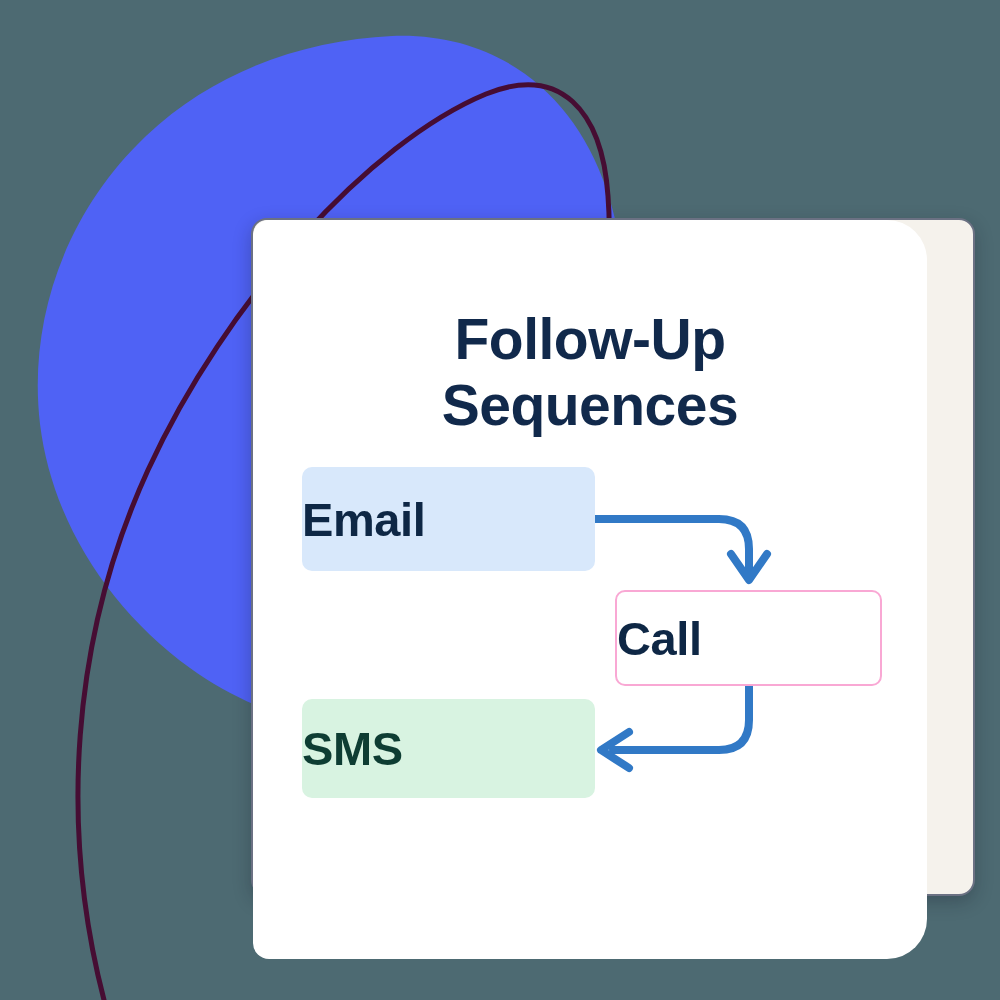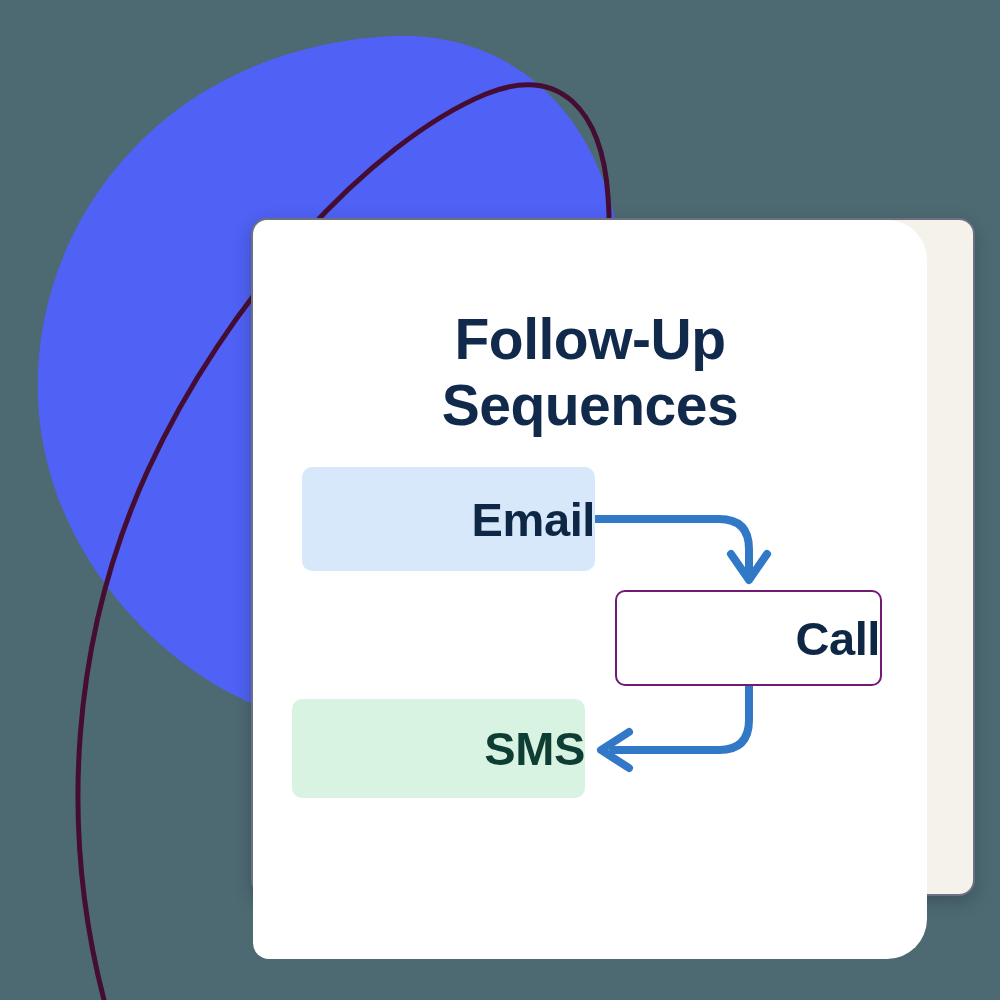--- a/index.html
+++ b/index.html
@@ -67,21 +67,21 @@
     color: #11294b;
     white-space: pre-line;
   }
 
   
   .flow-box {
     position: absolute;
     box-sizing: border-box;
     display: flex;
     align-items: center;
-    justify-content: flex-end;
+    justify-content: flex-start;
     font-size: 47px;
     font-weight: bold;
     letter-spacing: -0.4px;
   }
 
   #node-email {
     left: 49px;
     top: 247px;
     width: 293px;
     height: 104px;
@@ -90,26 +90,26 @@
     border-radius: 10px;
   }
 
   #node-call {
     left: 362px;
     top: 370px;
     width: 267px;
     height: 96px;
     background: #ffffff;
     color: #0e2745;
-    border: 2px solid #701a75;
+    border: 2px solid #f9a8d4;
     border-radius: 10px;
   }
 
   #node-sms {
-    left: 39px;
+    left: 49px;
     top: 479px;
     width: 293px;
     height: 99px;
     background: #d8f3e1;
     color: #0e3d33;
     border-radius: 10px;
   }
 
   
   #connectors {

